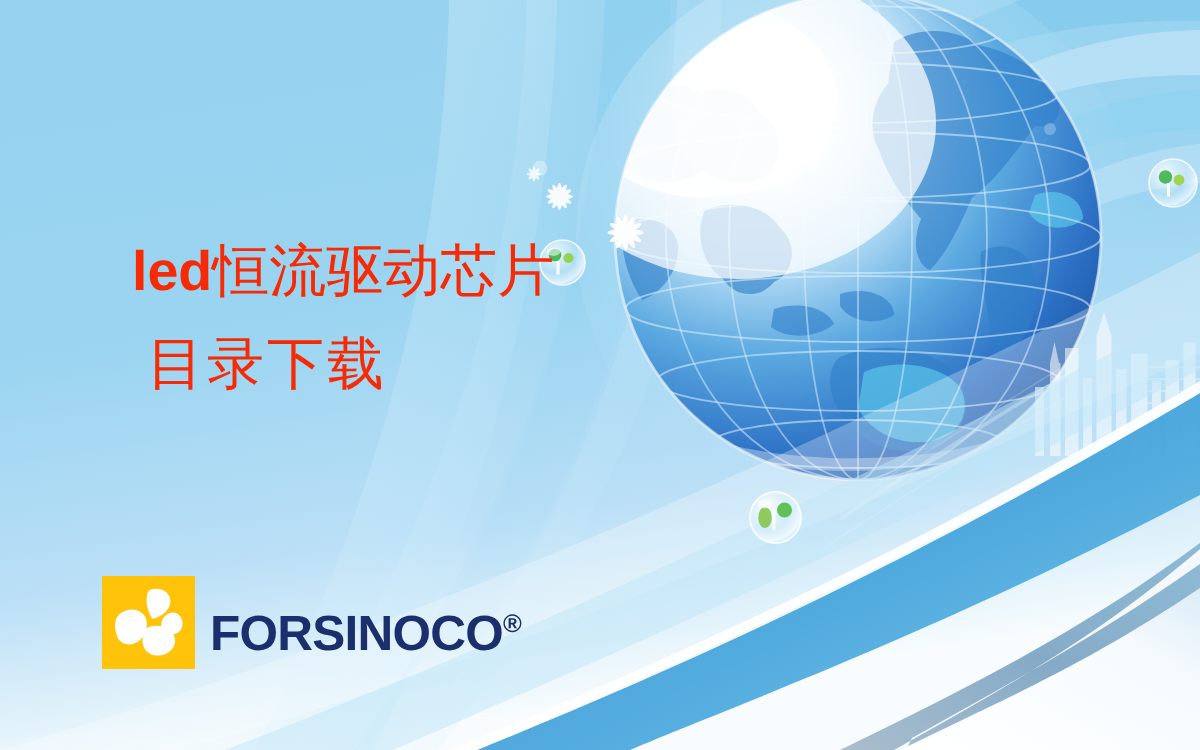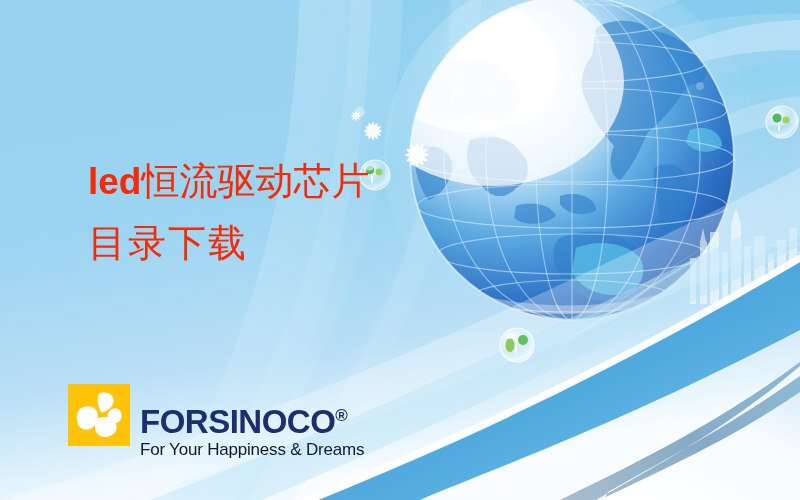--- a/index.html
+++ b/index.html
@@ -35,20 +35,21 @@
   #title-line1 .latin{
     font-family:"Liberation Sans", sans-serif;
     font-weight:bold;
     font-size:37px;
   }
   #title-line2{
     font-size:38px;
     color:#f62b05;
     font-family:"Liberation Serif", serif;
     margin-top:22px;
+    margin-left:10px;
     white-space:nowrap;
     letter-spacing:2px;
   }
 
   
   #logo-block{
     position:absolute;left:68px;top:384px;
     z-index:40;
     display:flex;align-items:flex-start;
   }
@@ -362,17 +363,16 @@
           <path d="M50 25 C54 27.5 55 33 52 36.5 C49 40 43.5 40 40.5 36.5
                    C38.5 33.5 39.5 28 43 25.8 C45.3 24.3 48 23.8 50 25 Z"></path>
 
           <path d="M31 34 C38 31.5 46.5 34.5 48.5 41 C50 47 45 52.5 38 53
                    C31.5 53.5 27 49 27 43 C27 39 28.8 35.2 31 34 Z"></path>
         </g>
       </svg>
     </div>
     <div id="logo-text">
       <div id="brand-name"><span>FORSINOCO</span><span class="reg">®</span></div>
-      <div id="brand-tagline">For Your Happiness &amp; Dreams</div>
     </div>
   </div>
 
 </div>
 
 </body></html>

